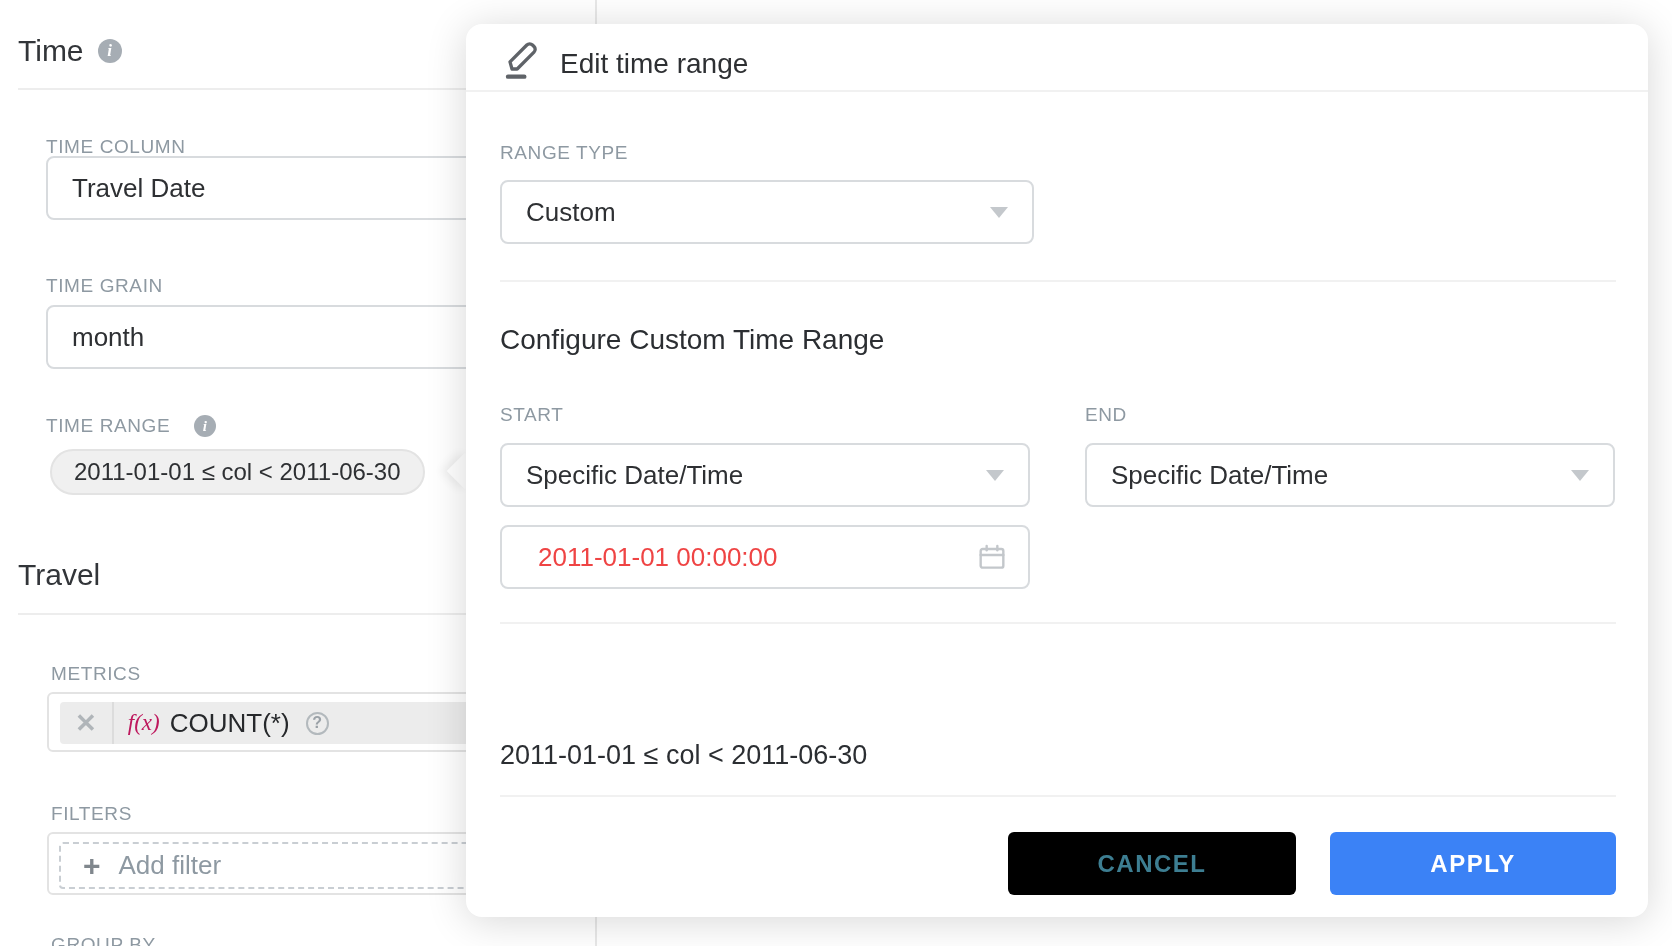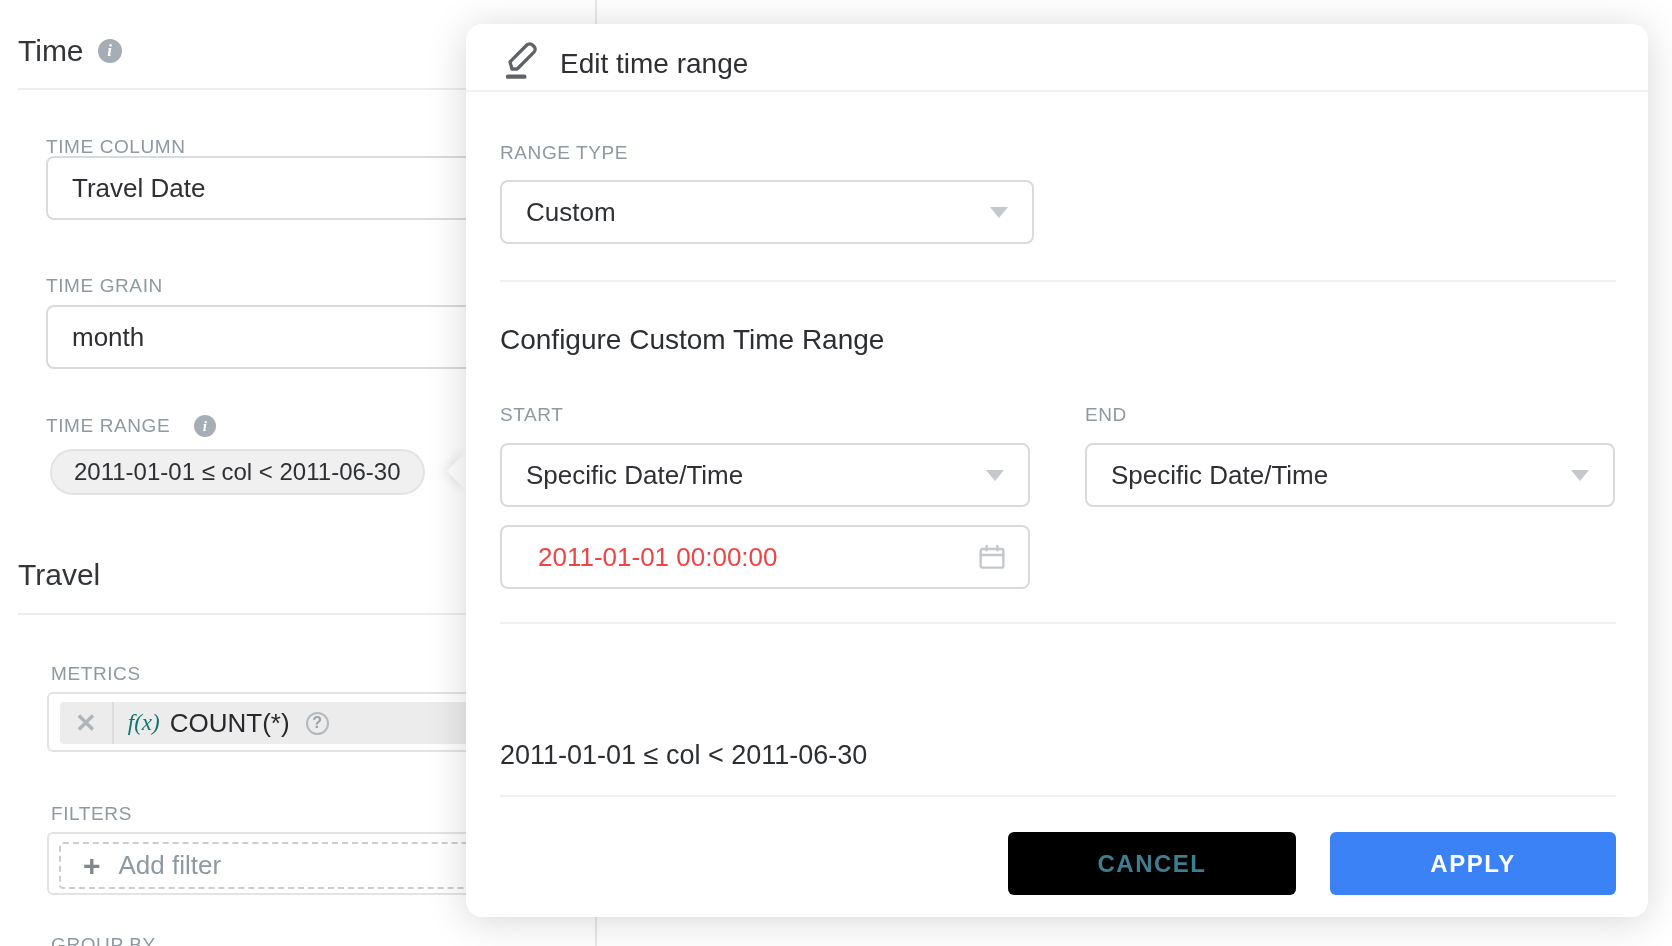--- a/index.html
+++ b/index.html
@@ -19,21 +19,21 @@
           display:flex; align-items:center; padding:0 22px; font-size:24px; color:#2e3033; z-index:2; }
   .info-badge { width:24px; height:24px; border-radius:50%; background:#a6adb4; color:#fff;
                 font-family:"Liberation Serif", serif; font-weight:700; font-style:italic; font-size:17px;
                 display:flex; align-items:center; justify-content:center; flex:0 0 auto; }
   .info-badge.small { width:22px; height:22px; font-size:15px; }
 
   .metric-outer { background:#fff; border:2px solid #e3e3e3; border-radius:6px; z-index:2; }
   .metric-chip { background:#ececec; border-radius:4px; display:flex; align-items:center; z-index:2; }
   .chip-x { color:#b0b5b9; font-size:26px; font-weight:700; padding:0 15px; cursor:pointer; }
   .chip-sep { width:2px; height:42px; background:#dcdcdc; }
-  .chip-fx { font-family:"Liberation Serif", serif; font-style:italic; font-size:23px; color:#0f766e; margin-left:14px; }
+  .chip-fx { font-family:"Liberation Serif", serif; font-style:italic; font-size:23px; color:#be185d; margin-left:14px; }
   .chip-name { font-size:26px; color:#26282b; margin-left:10px; }
   .help-badge { width:23px; height:23px; border-radius:50%; border:2px solid #b3b9bd; color:#9aa1a7;
                 font-size:16px; font-weight:700; display:flex; align-items:center; justify-content:center; margin-left:16px; }
   .addfilter-outer { background:#fff; border:2px solid #e3e3e3; border-radius:6px; z-index:2; }
   .addfilter-dash { border:2px dashed #c9ced3; border-radius:4px; display:flex; align-items:center;
                     color:#8e99a2; font-size:26px; gap:18px; padding:0 22px; cursor:pointer; }
   .plus-glyph { font-size:30px; font-weight:700; color:#80878d; line-height:1; }
 
   
   .popover { left:466px; top:24px; width:1182px; height:893px; background:#fff; border-radius:16px;

